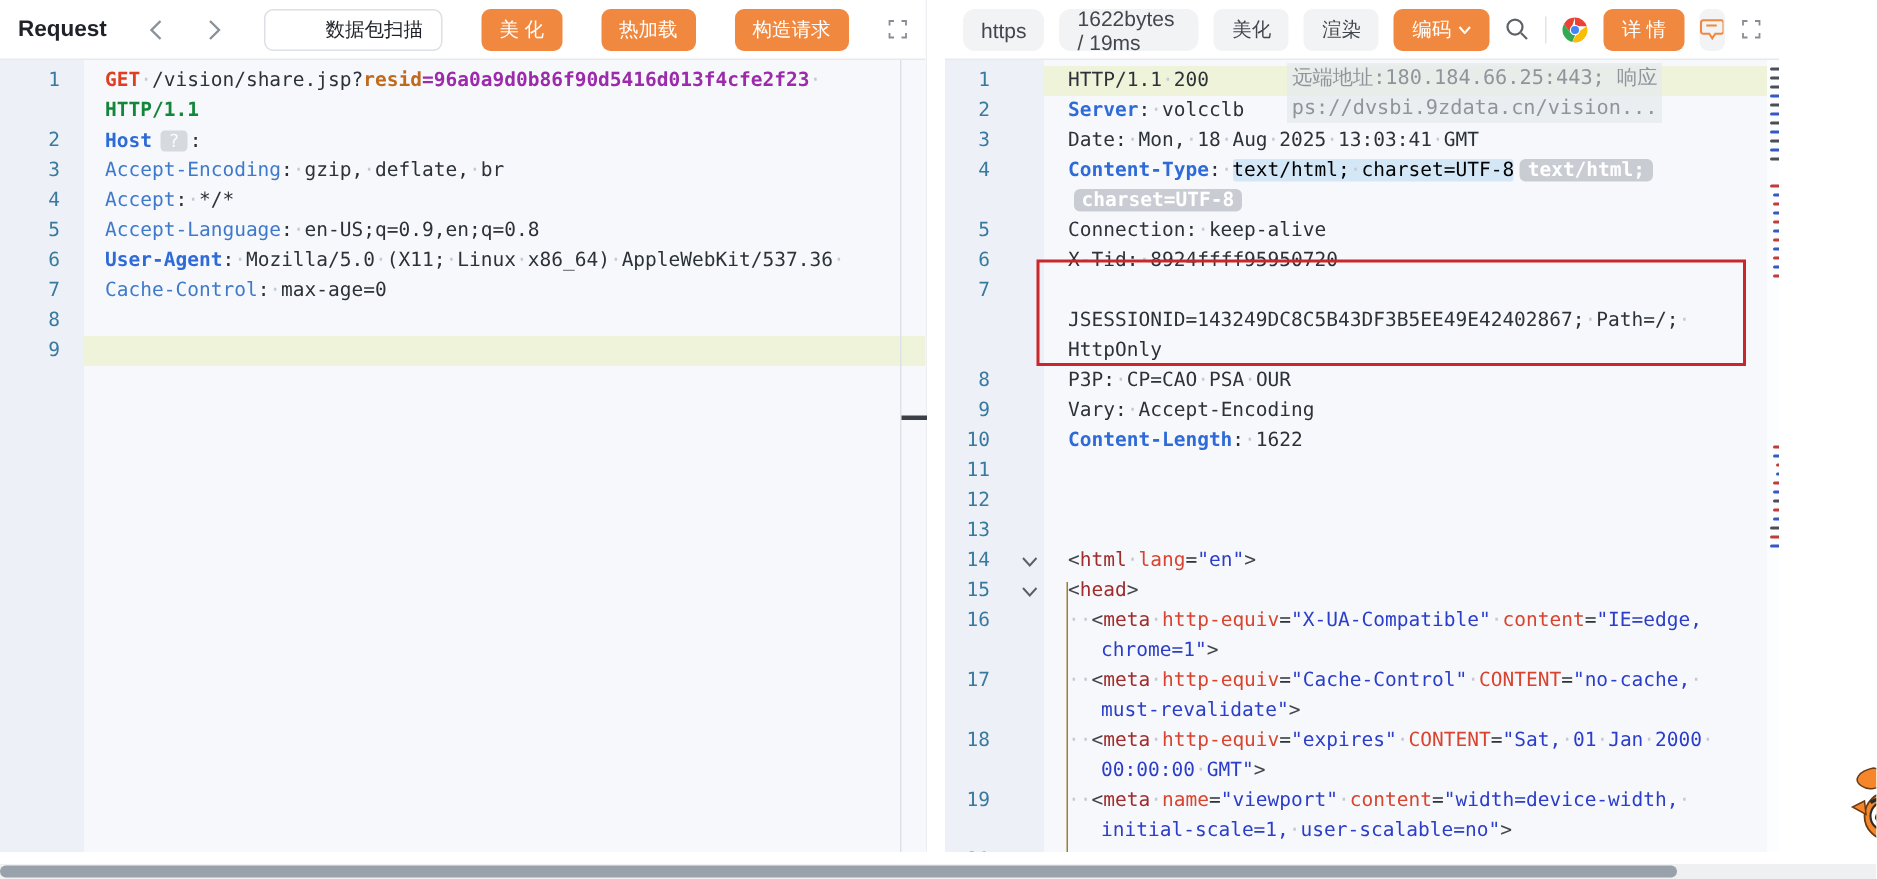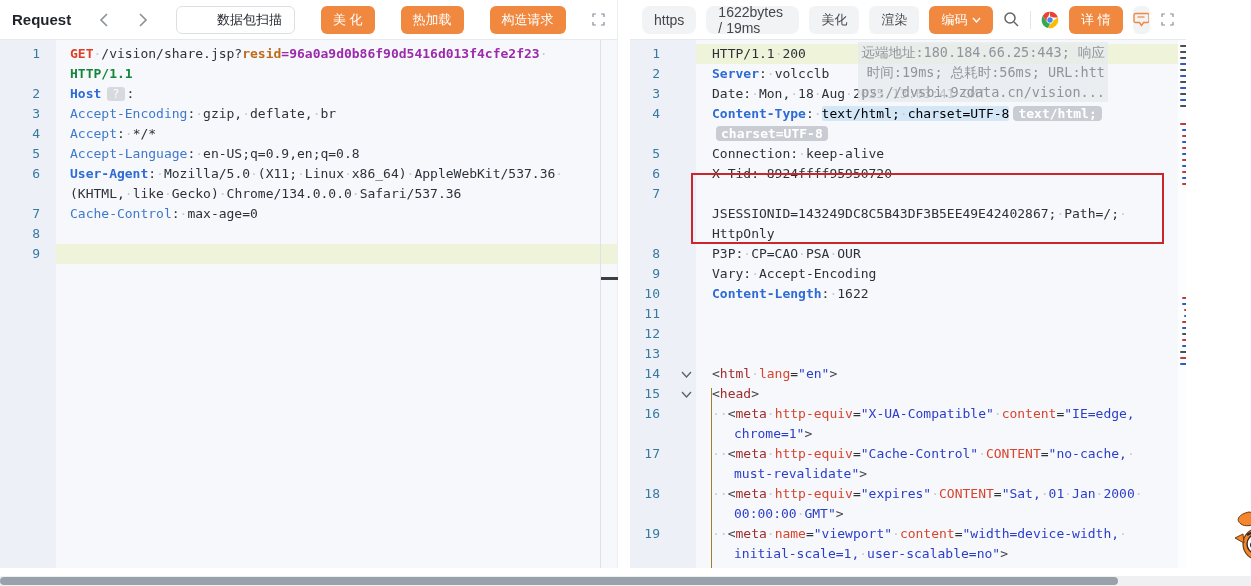--- a/index.html
+++ b/index.html
@@ -138,24 +138,20 @@
       </div>
       <div class="crow">
         <span class="gut">5</span>
         <span class="codeln"><span class="tk hn">Accept-Language</span><span class="tk v">:<span class="sp">·</span>en-US;q=0.9,en;q=0.8</span></span>
       </div>
       <div class="crow">
         <span class="gut">6</span>
         <span class="codeln"><span class="tk hnb">User-Agent</span><span class="tk v">:<span class="sp">·</span>Mozilla/5.0<span class="sp">·</span>(X11;<span class="sp">·</span>Linux<span class="sp">·</span>x86_64)<span class="sp">·</span>AppleWebKit/537.36<span class="sp">·</span></span></span>
       </div>
       <div class="crow">
-        <span class="gut"></span>
-        <span class="codeln"><span class="tk v">(KHTML,<span class="sp">·</span>like<span class="sp">·</span>Gecko)<span class="sp">·</span>Chrome/134.0.0.0<span class="sp">·</span>Safari/537.36</span></span>
-      </div>
-      <div class="crow">
         <span class="gut">7</span>
         <span class="codeln"><span class="tk hn">Cache-Control</span><span class="tk v">:<span class="sp">·</span>max-age=0</span></span>
       </div>
       <div class="crow">
         <span class="gut">8</span>
         <span class="codeln"></span>
       </div>
       <div class="crow hl">
         <span class="gut">9</span>
         <span class="codeln"></span>
@@ -349,21 +345,20 @@
         <span class="foldcol"></span>
         <span class="codeln" style="padding-left: 38px;"><span class="tk str">initial-scale=1,<span class="sp">·</span>user-scalable=no"</span><span class="tk brk">&gt;</span></span>
       </div>
       <div class="crow">
         <span class="gut">20</span>
         <span class="foldcol"></span>
         <span class="codeln"></span>
       </div>
       <div id="overlay-info">
       <div>远端地址:180.184.66.25:443; 响应</div>
-      <div>时间:19ms; 总耗时:56ms; URL:htt</div>
       <div>ps://dvsbi.9zdata.cn/vision...</div>
     </div>
       <div id="set-cookie-box"></div>
       <div id="indent-guide"></div>
       <div id="minimap">
         <div class="mm-row" style="width: 20px; margin-left: 2px; background: rgb(74, 79, 85);"></div>
         <div class="mm-row" style="width: 30px; margin-left: 2px; background: rgb(74, 79, 85);"></div>
         <div class="mm-row" style="width: 26px; margin-left: 2px; background: rgb(74, 79, 85);"></div>
         <div class="mm-row" style="width: 22px; margin-left: 2px; background: rgb(53, 88, 196);"></div>
         <div class="mm-row" style="width: 34px; margin-left: 2px; background: rgb(74, 79, 85);"></div>

